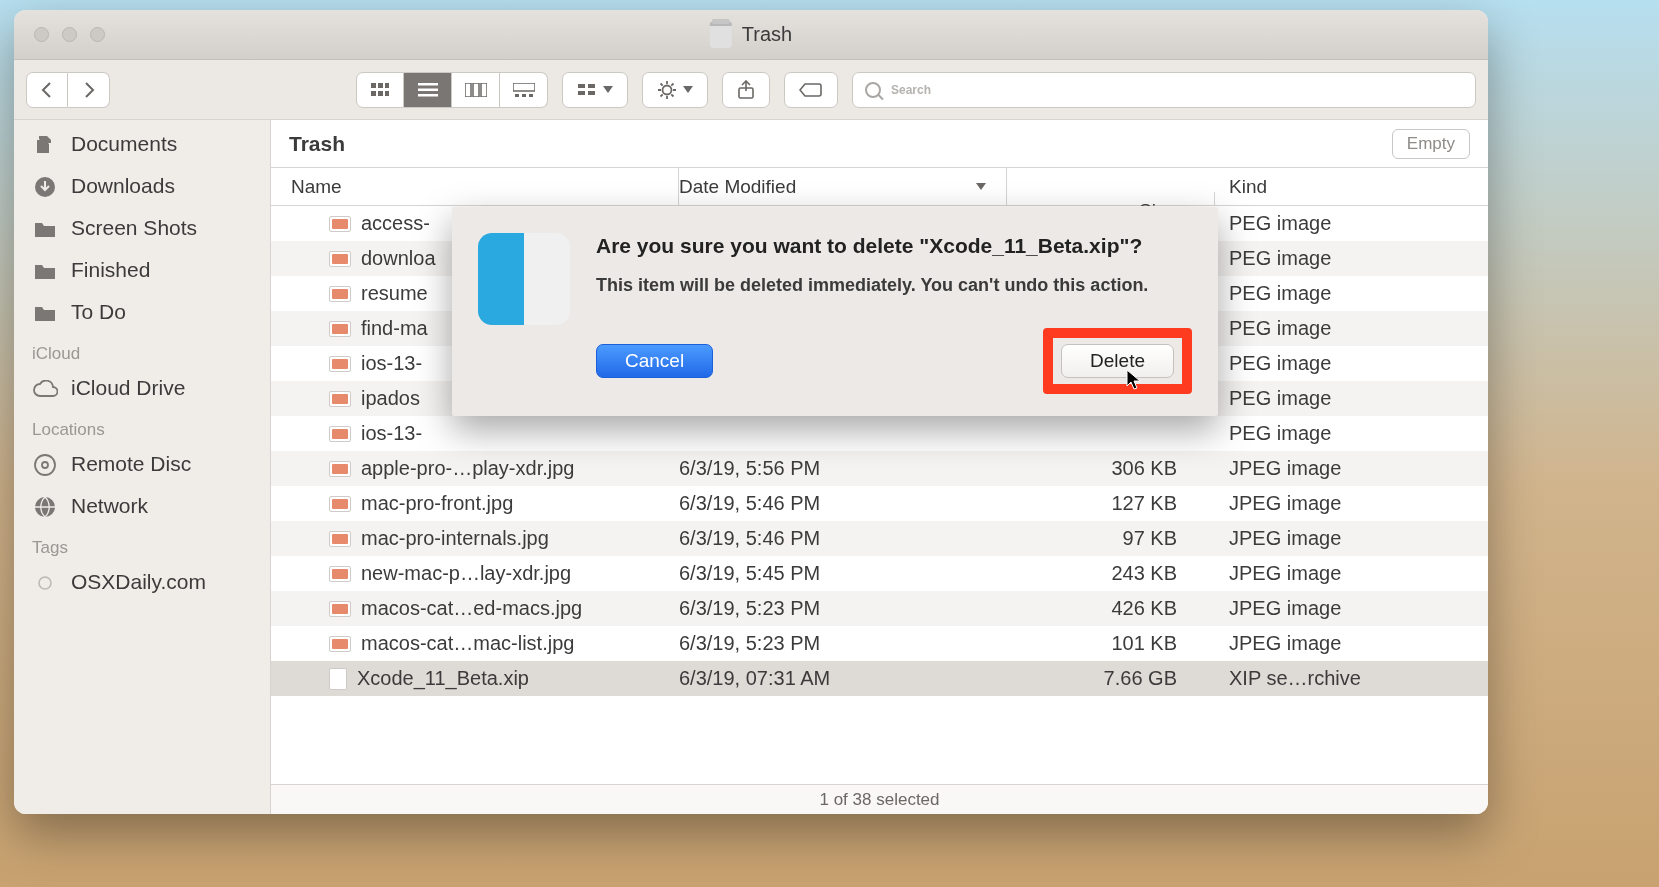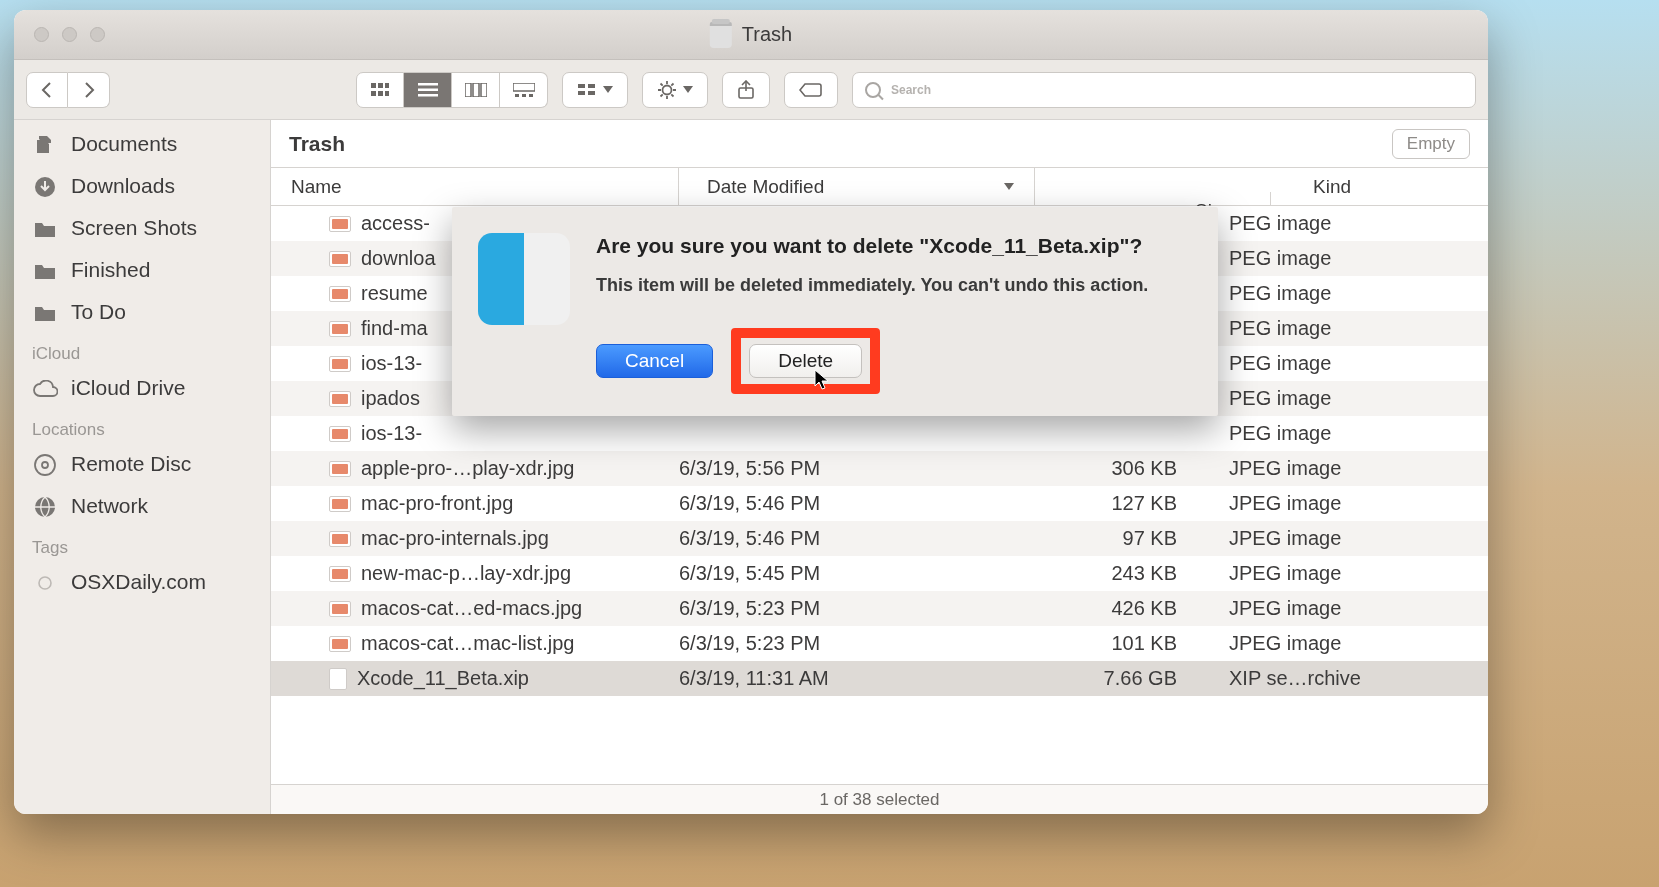--- a/index.html
+++ b/index.html
@@ -89,21 +89,21 @@
 .path-bar{
   height:48px;display:flex;align-items:center;justify-content:space-between;
   padding:0 18px;border-bottom:1px solid var(--grey-border);
 }
 .path-title{font-size:21px;font-weight:600;color:var(--text);}
 .empty-btn{height:30px;padding:0 14px;border-radius:6px;border:1px solid #c9c6c3;
   background:#fff;color:#8e8b88;font-size:17px;}
 
 .thead{
   height:38px;display:flex;align-items:center;border-bottom:1px solid var(--grey-border);
-  font-size:19px;color:var(--text);padding-left:20px;gap:28px;
+  font-size:19px;color:var(--text);padding-left:20px;
 }
 .col-name{flex:0 0 388px;}
 .col-date{flex:0 0 328px;display:flex;align-items:center;gap:8px;}
 .col-size{flex:0 0 208px;text-align:right;padding-right:38px;}
 .col-kind{flex:1;text-align:left;}
 .th{border-right:1px solid var(--grey-border);height:100%;display:flex;align-items:center;}
 .th.col-size{justify-content:flex-end;margin-top:48px;}
 .rows{flex:1;overflow:hidden;}
 .row{
   height:35px;display:flex;align-items:center;font-size:20px;color:var(--text);
@@ -132,21 +132,21 @@
 }
 .finder-ico{
   width:92px;height:92px;border-radius:14px;overflow:hidden;flex-shrink:0;
   display:flex;
 }
 .finder-left{flex:1;background:#2aa9e0;}
 .finder-right{flex:1;background:#f0f0f0;}
 .dlg-body{flex:1;display:flex;flex-direction:column;}
 .dlg-title{font-size:21px;font-weight:700;color:#222;line-height:1.25;}
 .dlg-msg{font-size:18px;color:#3a3a3a;margin-top:14px;line-height:1.35;font-weight:bold;}
-.dlg-actions{display:flex;justify-content:flex-start;gap:18px;margin-top:30px;align-items:center;}
+.dlg-actions{display:flex;justify-content:space-between;gap:18px;margin-top:30px;align-items:center;}
 .btn{height:34px;padding:0 28px;border-radius:7px;font-size:19px;border:1px solid #c4c1be;
   background:linear-gradient(to bottom,#fff,#f1efed);color:#222;}
 .btn.primary{background:linear-gradient(to bottom,#4b9bff,#2169e8);border-color:#1b5fd9;color:#fff;}
 .highlight-box{
   border:10px solid var(--highlight-border);border-radius:4px;padding:6px 8px;position:relative;
 }
 .cursor{
   position:absolute;left:72px;top:30px;width:18px;height:24px;
 }
 .cursor svg{width:100%;height:100%;}
@@ -491,21 +491,21 @@
             </div>
             <div class="col-date">6/3/19, 5:23 PM</div>
             <div class="col-size">101 KB</div>
             <div class="col-kind" style="padding-left:14px">JPEG image</div>
           </div>
           <div class="row selected">
             <div class="col-name">
               <span class="file-ico xip"></span>
               <span>Xcode_11_Beta.xip</span>
             </div>
-            <div class="col-date">6/3/19, 11:31 AM</div>
+            <div class="col-date">6/3/19, 07:31 AM</div>
             <div class="col-size">7.66 GB</div>
             <div class="col-kind" style="padding-left:14px">XIP se…rchive</div>
           </div>
         </div>
       <div class="status">1 of 38 selected</div>
     </div>
   </div>
 </div>
 
 <div class="dialog">

